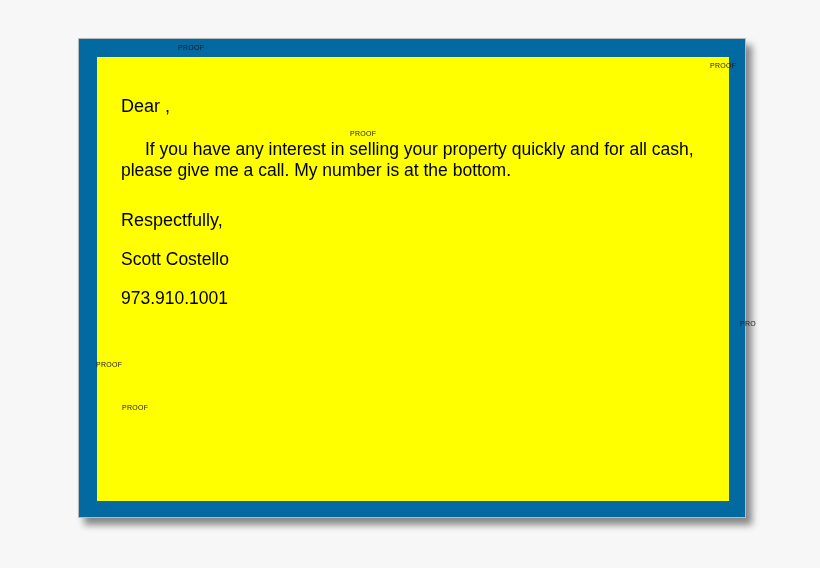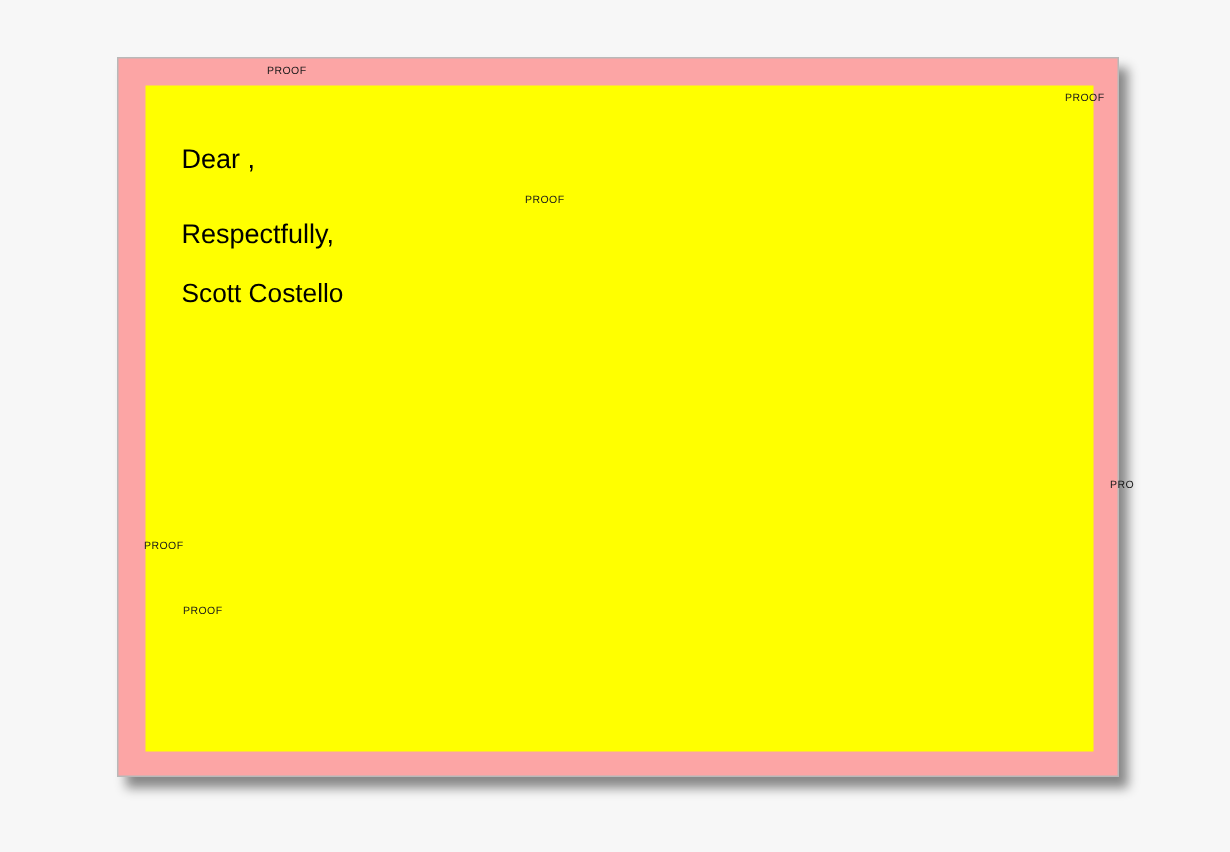--- a/index.html
+++ b/index.html
@@ -20,21 +20,21 @@
     height: 568px;
   }
 
   
   #page {
     position: absolute;
     left: 78px;
     top: 38px;
     width: 668px;
     height: 480px;
-    background: #fca5a5;
+    background: #0369a1;
     border: 1px solid #b9b9b9;
     box-shadow: 6px 7px 7px rgba(0,0,0,0.45);
     box-sizing: border-box;
   }
 
   
   #letter {
     position: absolute;
     left: 18px;
     top: 18px;
@@ -108,25 +108,27 @@
 <div id="stage">
 
   <div id="page">
 
     <div id="letter">
       <div id="letter-inner">
 
         <p class="greeting">Dear  ,</p>
 
 
+        <p class="para">If you have any interest in selling your property quickly and for all cash, please give me a call. My number is at the bottom.</p>
 
 
         <p class="closing">Respectfully,</p>
 
         <p class="signature">Scott Costello</p>
+        <p class="signature">973.910.1001</p>
 
       </div>
     </div>
 
   </div>
 
   <span class="proof" id="proof-1">PROOF</span>
   <span class="proof" id="proof-2">PROOF</span>
   <span class="proof" id="proof-3">PROOF</span>
   <span class="proof" id="proof-4">PRO</span>

